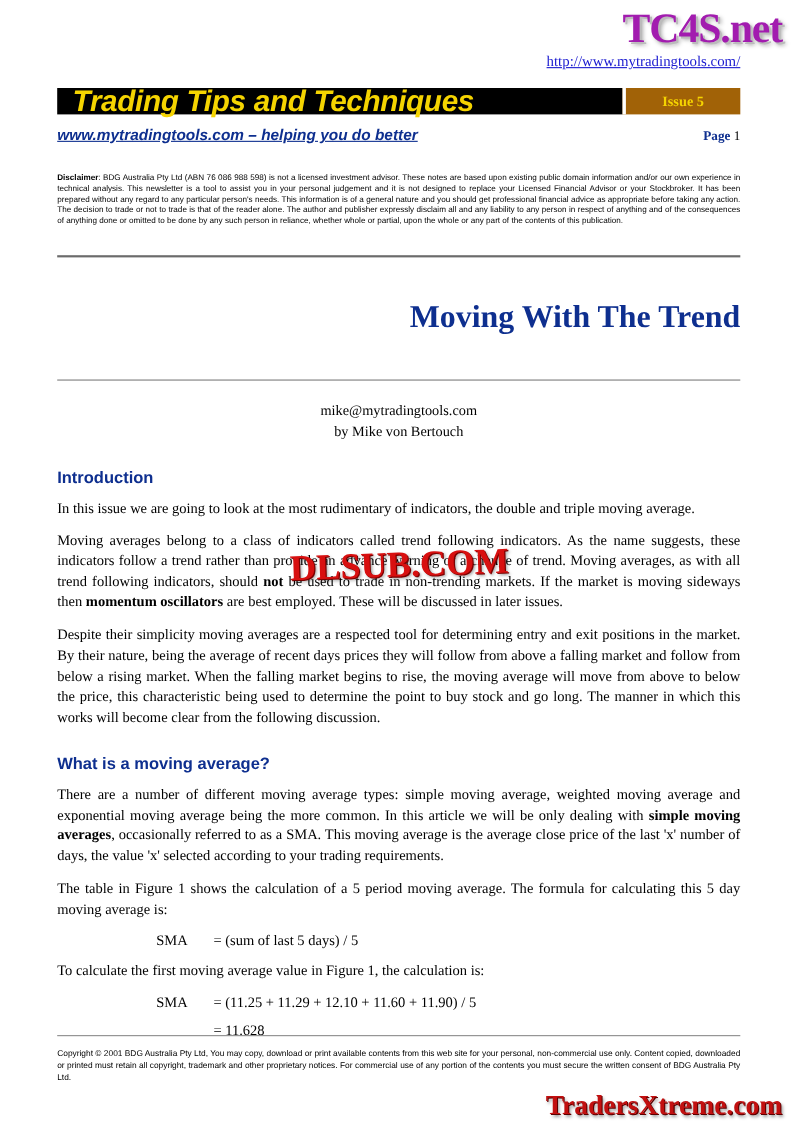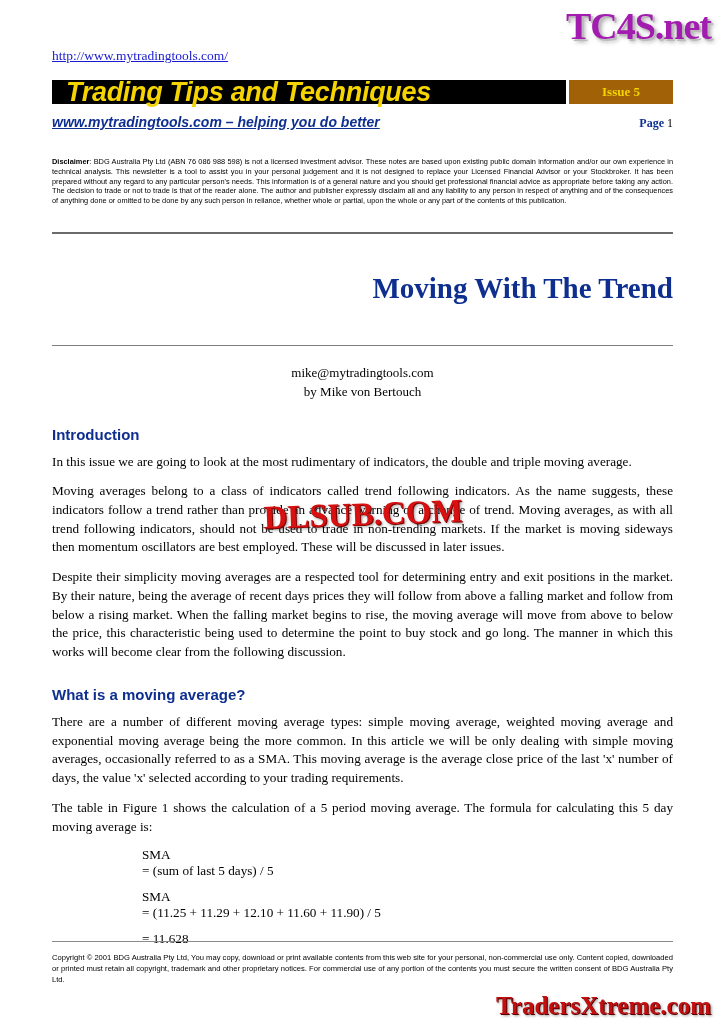--- a/index.html
+++ b/index.html
@@ -59,21 +59,21 @@
     font-weight: bold;
     font-size: 25px;
     color: #c21010;
     text-shadow: 1px 1px 0 #5a0000, 2px 2px 3px rgba(0,0,0,0.4);
     z-index: 40;
     white-space: nowrap;
   }
 
   
   .top-url {
-    text-align: left;
+    text-align: right;
     padding-top: 48px;
     font-family: "Liberation Serif", serif;
     font-size: 13.5px;
     color: #1a1ad0;
     text-decoration: underline;
   }
 
   
   .masthead {
     margin-top: 16px;
@@ -180,29 +180,28 @@
     margin: 24px 0 10px 0;
   }
 
   p.body {
     font-family: "Liberation Serif", serif;
     font-size: 13.2px;
     line-height: 1.42;
     text-align: justify;
     margin: 0 0 11px 0;
   }
-  p.body b { font-weight: normal; }
+  p.body b { font-weight: bold; }
 
   .formula {
     font-family: "Liberation Serif", serif;
     font-size: 13.2px;
     margin: 4px 0 10px 0;
     padding-left: 90px;
     display: flex;
-    flex-direction: column;
   }
   .formula .lhs { width: 52px; }
   .formula .rhs { flex: 1; }
 
   
   .footer-rule {
     position: absolute;
     left: 52px;
     right: 52px;
     bottom: 82px;
@@ -268,20 +267,21 @@
 
   <h2 class="section">What is a moving average?</h2>
   <p class="body">There are a number of different moving average types: simple moving average, weighted moving average and exponential moving average being the more common. In this article we will be only dealing with <b>simple moving averages</b>, occasionally referred to as a SMA. This moving average is the average close price of the last 'x' number of days, the value 'x' selected according to your trading requirements.</p>
   <p class="body">The table in Figure 1 shows the calculation of a 5 period moving average. The formula for calculating this 5 day moving average is:</p>
 
   <div class="formula">
     <span class="lhs">SMA</span>
     <span class="rhs">= (sum of last 5 days) / 5</span>
   </div>
 
+  <p class="body">To calculate the first moving average value in Figure 1, the calculation is:</p>
 
   <div class="formula">
     <span class="lhs">SMA</span>
     <span class="rhs">= (11.25 + 11.29 + 12.10 + 11.60 + 11.90) / 5</span>
   </div>
 
   <div class="formula">
     <span class="lhs"></span>
     <span class="rhs">= 11.628</span>
   </div>

